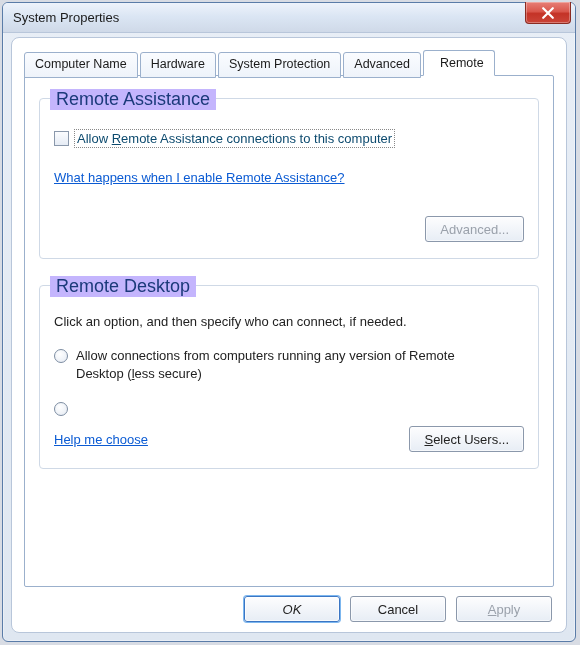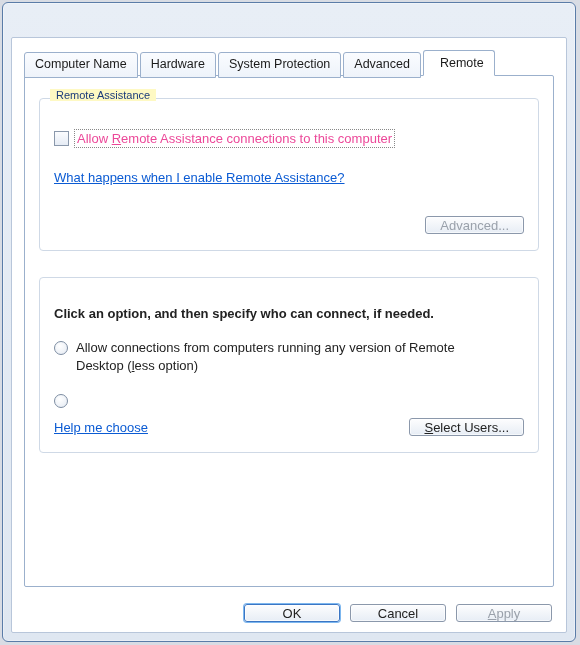--- a/index.html
+++ b/index.html
@@ -24,21 +24,21 @@
       border: 1px solid #8a2b22; border-top: none;
       border-bottom-left-radius: 4px; border-bottom-right-radius: 4px;
       display: flex; align-items: center; justify-content: center;
       box-shadow: inset 0 0 0 1px rgba(255,255,255,0.3);
       cursor: pointer;
     }
     .close-btn svg { width: 12px; height: 12px; }
 
     .client {
       position: absolute; left: 8px; right: 8px; top: 34px; bottom: 8px;
-      background: #fff; border: 1px solid #b8c6da; border-radius: 2px;
+      background: #fff; border: 1px solid #b8c6da; border-radius: 8px;
       padding: 12px 12px 10px 12px;
     }
 
     .tabstrip { display: flex; position: relative; margin-bottom: -1px; z-index: 2; }
     .tab {
       padding: 4px 10px; font-size: 12.5px; color: #1b1b1b;
       background: linear-gradient(to bottom,#fafcff,#eef3fa);
       border: 1px solid #9bb0cc; border-bottom: 1px solid #9bb0cc;
       border-top-left-radius: 3px; border-top-right-radius: 3px;
       margin-right: 2px; cursor: pointer; position: relative; top: 2px;
@@ -53,50 +53,51 @@
       border: 1px solid #9bb0cc; border-radius: 2px;
       padding: 14px 14px 14px 14px; min-height: 512px; position: relative; z-index: 1;
     }
 
     .groupbox {
       border: 1px solid #cfd9e6; border-radius: 4px; padding: 14px 14px 16px 14px;
       position: relative; margin-top: 8px;
     }
     .groupbox + .groupbox { margin-top: 26px; }
     .group-title {
-      position: absolute; top: -10px; left: 10px; background: #fef9c3; padding: 0 6px;
-      font-size: 11px; color: #1b3a7a;
+      position: absolute; top: -10px; left: 10px; background: #c4b5fd; padding: 0 6px;
+      font-size: 18px; color: #1b3a7a;
     }
 
     .chk-row { display: flex; align-items: center; margin-top: 18px; }
     .chk {
       width: 15px; height: 15px; border: 1px solid #8a98ab;
       background: linear-gradient(to bottom,#fbfcfe,#e6ecf5);
       margin-right: 7px; cursor: pointer;
     }
-    .chk-label { font-size: 13px; color: #ec4899; }
+    .chk-label { font-size: 13px; color: #0c4a6e; }
     .dotted-focus { outline: 1px dotted #888; outline-offset: 1px; padding: 0 1px; }
 
     .link { color: #0b5bd3; font-size: 13px; text-decoration: underline; cursor: pointer; display: inline-block; }
 
     .btn {
-      min-width: 96px; height: 18px; padding: 0 14px; font-size: 13px; color: #222;
+      min-width: 96px; height: 26px; padding: 0 14px; font-size: 13px; color: #222;
       background: linear-gradient(to bottom,#fdfdfe,#e7edf5);
       border: 1px solid #8b98ab; border-radius: 3px; cursor: pointer;
       box-shadow: inset 0 0 0 1px rgba(255,255,255,0.6);
     }
     .btn.disabled { color: #9aa1ab; cursor: default; }
     .btn.primary {
       border: 1px solid #3b76c4;
       box-shadow: 0 0 0 1px #7db7ef, inset 0 0 0 1px rgba(255,255,255,0.7);
+      font-style: italic;
     }
 
     .row-right { display: flex; justify-content: flex-end; }
     .ga-adv { margin-top: 30px; }
-    .instr { font-size: 13px; color: #222; margin-top: 14px; margin-bottom: 18px; font-weight: bold;}
+    .instr { font-size: 13px; color: #222; margin-top: 14px; margin-bottom: 18px;}
 
     .radio-row { display: flex; align-items: flex-start; margin-bottom: 18px; }
     .radio {
       width: 14px; height: 14px; border: 1px solid #7d8da2; border-radius: 50%;
       margin-right: 8px; margin-top: 2px; background: radial-gradient(circle at 40% 35%, #fff, #e3e9f2);
       position: relative; cursor: pointer;
       flex-shrink: 0;
     }
     .radio.checked::after {
       content:""; position:absolute; left:3px; top:3px; width:6px; height:6px; border-radius:50%;
@@ -109,20 +110,28 @@
 
     .dlg-buttons {
       position:absolute; right: 14px; bottom: 10px;
       display:flex; gap:10px;
     }
   </style>
 </head>
 <body>
 
 <div class="window">
+  <div class="title-bar">
+    <span class="title-text">System Properties</span>
+    <div class="close-btn">
+      <svg viewBox="0 0 10 10">
+        <path d="M1 1 L9 9 M9 1 L1 9" stroke="#fff" stroke-width="1.8" stroke-linecap="round"></path>
+      </svg>
+    </div>
+  </div>
 
   <div class="client">
 
     <div class="tabstrip">
       <div class="tab">Computer Name</div>
       <div class="tab">Hardware</div>
       <div class="tab">System Protection</div>
       <div class="tab">Advanced</div>
       <div class="tab active">Remote</div>
     </div>
@@ -140,27 +149,28 @@
         <div style="margin-top:22px">
           <span class="link">What happens when I enable Remote Assistance?</span>
         </div>
 
         <div class="row-right ga-adv">
           <button class="btn disabled">Advanced...</button>
         </div>
       </div>
 
       <div class="groupbox">
+        <span class="group-title">Remote Desktop</span>
 
         <div class="instr">Click an option, and then specify who can connect, if needed.</div>
 
 
         <div class="radio-row">
           <div class="radio"></div>
-          <span class="radio-label"><span>Allow connections from computers running any version of Remote Desktop (</span><span class="u">l</span><span>ess option)</span></span>
+          <span class="radio-label"><span>Allow connections from computers running any version of Remote Desktop (</span><span class="u">l</span><span>ess secure)</span></span>
         </div>
 
         <div class="radio-row" style="margin-bottom:8px">
           <div class="radio"></div>
         </div>
 
         <div class="gb2-bottom">
           <span class="link">Help me choose</span>
           <button class="btn"><span></span><span class="u">S</span><span>elect Users...</span></button>
         </div>

